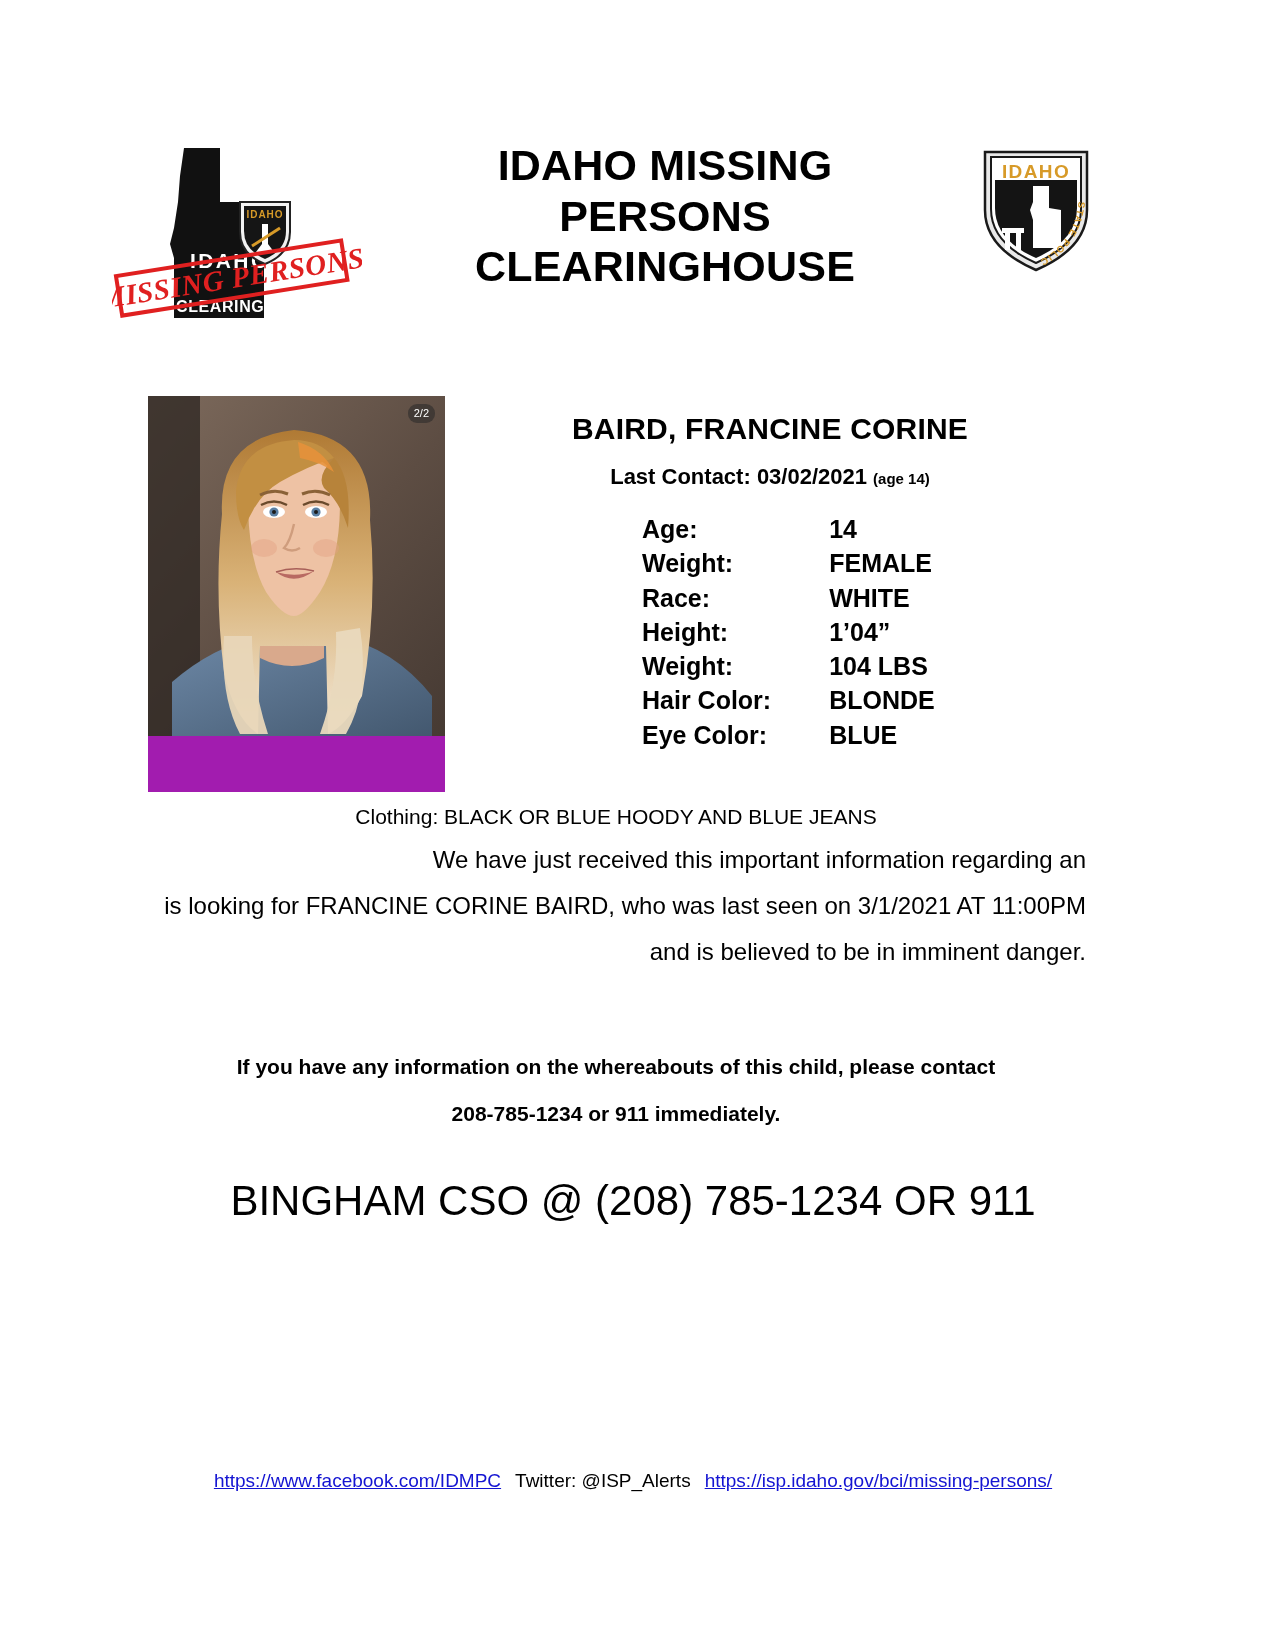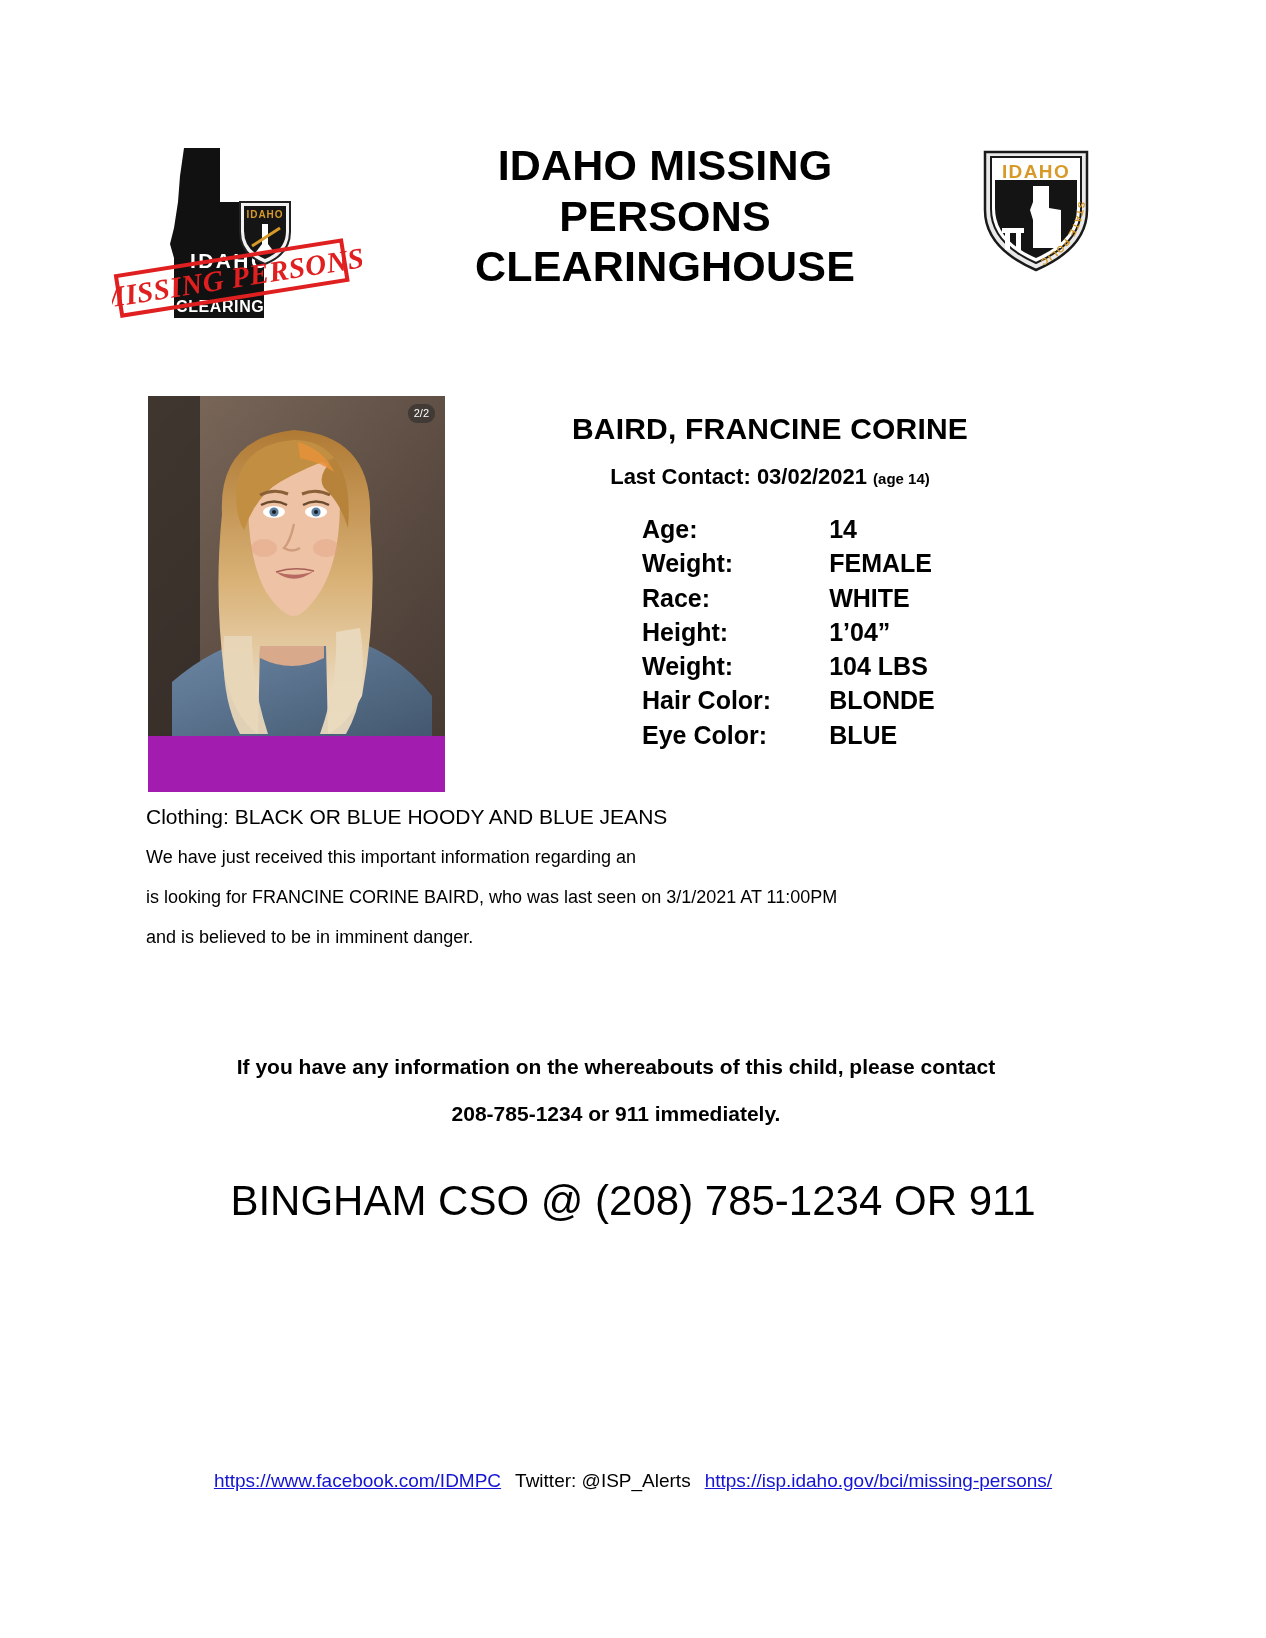--- a/index.html
+++ b/index.html
@@ -131,25 +131,25 @@
   
   .narrative {
     position: absolute;
     left: 146px;
     top: 806px;
     width: 940px;
   }
   .clothing-line {
     font-size: 21px;
     line-height: 1.0;
-    text-align: left;
+    text-align: center;
   }
   .para-line {
-    font-size: 18px;
-    text-align: left;
+    font-size: 24px;
+    text-align: right;
     line-height: 1.0;
     margin-top: 22px;
   }
   .para-line.first { margin-top: 21px; }
 
   .contact-block {
     position: absolute;
     left: 146px;
     top: 1056px;
     width: 940px;

